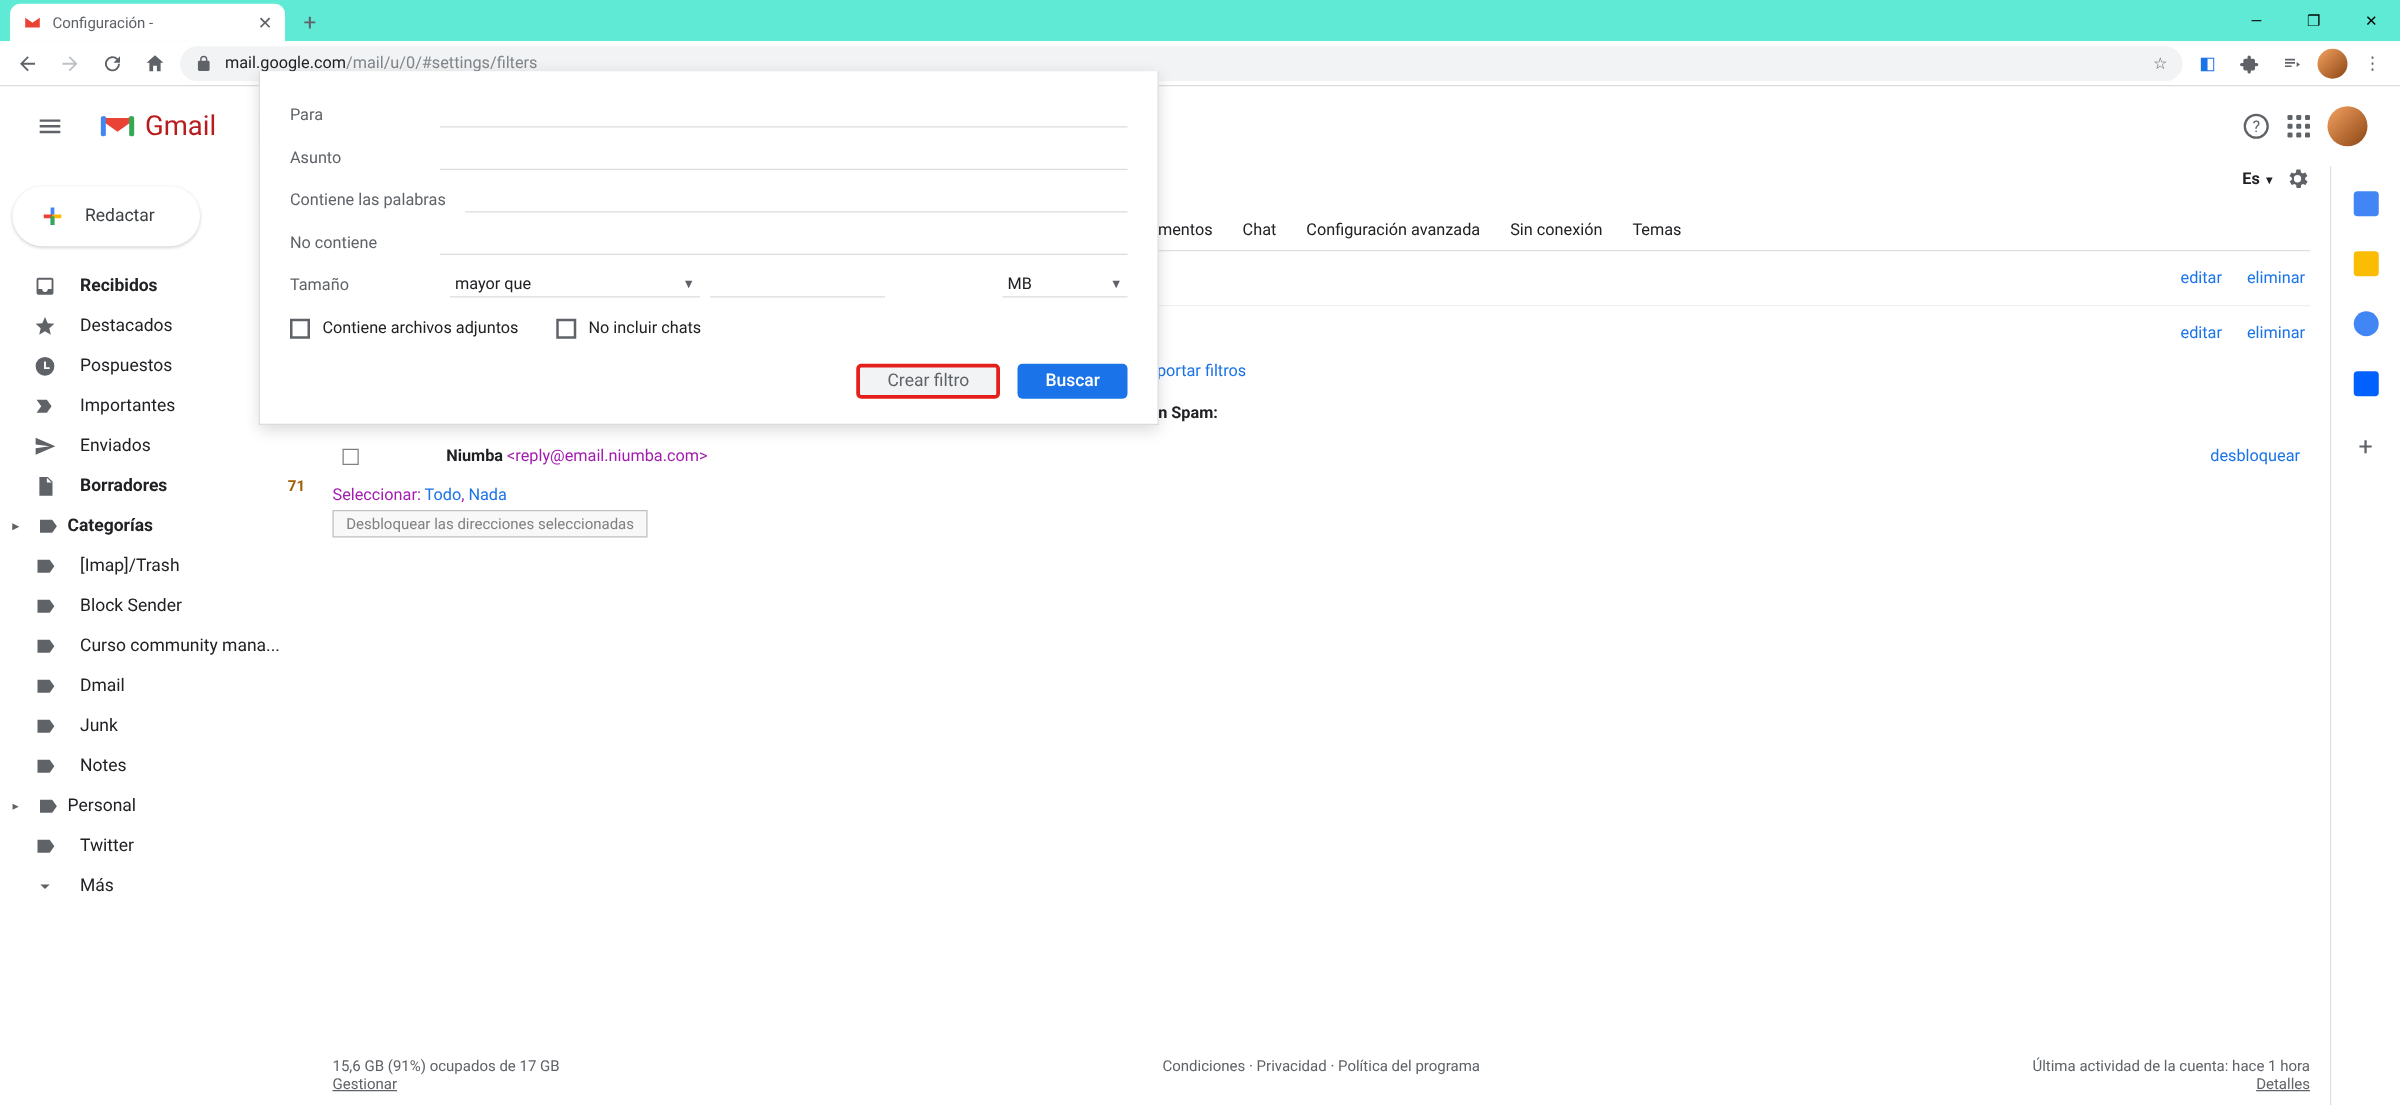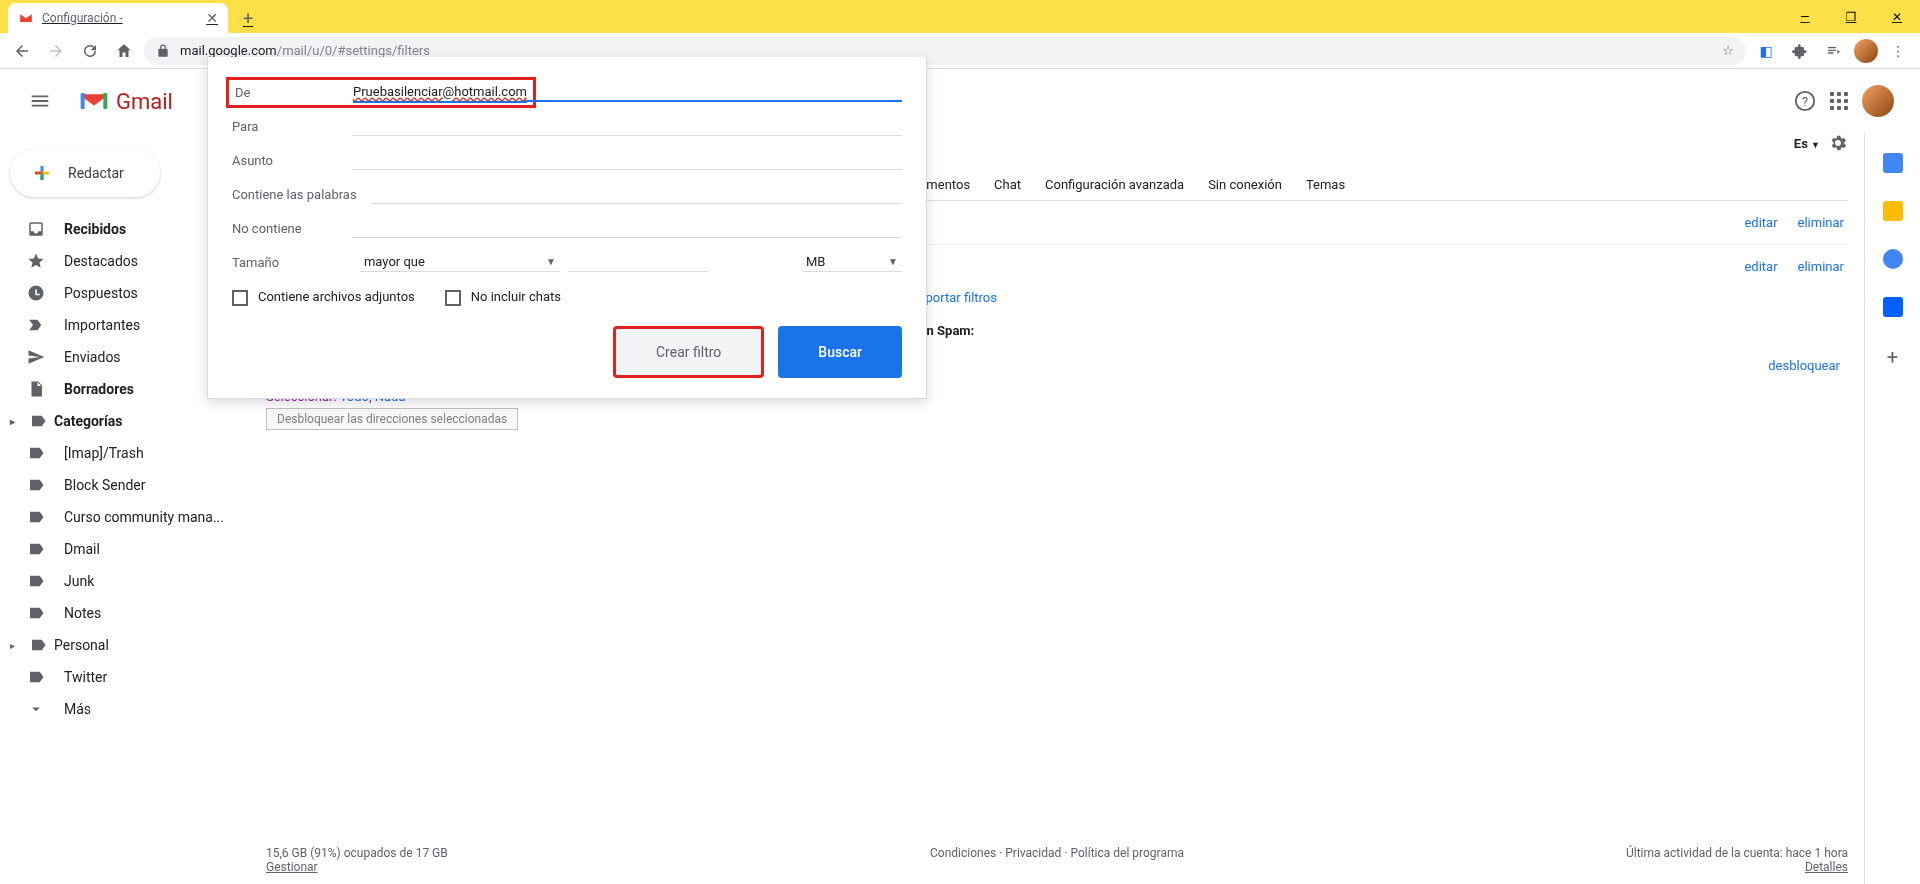--- a/index.html
+++ b/index.html
@@ -1,19 +1,19 @@
 <!DOCTYPE html>
 <html><head>
 <meta charset="utf-8">
 <style>
 * { margin:0; padding:0; box-sizing:border-box; font-family:"Segoe UI", Roboto, Arial, sans-serif; }
 body { background:#fff; width:1920px; height:884px; overflow:hidden; font-size:14px; color:#202124; }
 
 
-.browser-top { height:33px; background:#fde047; display:flex; align-items:flex-end;text-decoration:underline; }
+.browser-top { height:33px; background:#5eead4; display:flex; align-items:flex-end; }
 .tab { width:220px; height:30px; background:#fff; border-radius:8px 8px 0 0; margin-left:8px; display:flex; align-items:center; padding:0 10px; gap:8px; font-size:12px; color:#5f6368; }
 .tab-favm { width:16px; height:16px; display:flex; align-items:center; justify-content:center; }
 .tab-close { margin-left:auto; font-size:14px; color:#5f6368; cursor:pointer; }
 .newtab { width:28px; height:28px; display:flex; align-items:center; justify-content:center; color:#5f6368; font-size:18px; margin-left:6px; margin-bottom:1px; }
 .win-controls { margin-left:auto; display:flex; height:33px; }
 .win-controls div { width:46px; display:flex; align-items:center; justify-content:center; color:#000; font-size:12px; }
 
 .addr-bar { height:36px; background:#fff; border-bottom:1px solid #dadce0; display:flex; align-items:center; padding:0 8px; gap:6px; }
 .nav-ic { width:28px; height:28px; display:flex; align-items:center; justify-content:center; color:#5f6368; border-radius:50%; }
 .nav-ic.disabled { color:#bdc1c6; }
@@ -79,21 +79,21 @@
 .p-row .fld { flex:1; border-bottom:1px solid #dadce0; padding:2px 0; font-size:13px; color:#202124; min-height:20px; }
 .p-row.active .fld { border-bottom:2px solid #1a73e8; }
 .size-row { gap:8px; }
 .sel { flex:0 0 200px; border-bottom:1px solid #dadce0; display:flex; align-items:center; justify-content:space-between; padding:2px 4px; color:#202124; }
 .sel .dd { font-size:10px; color:#5f6368; }
 .sel.narrow { flex:0 0 100px; margin-left:auto; }
 .sel.empty { flex:0 0 140px; }
 .chk-row { padding-top:10px; display:flex; gap:30px; align-items:center; font-size:13px; color:#202124; }
 .chk { width:16px; height:16px; border:2px solid #5f6368; margin-right:10px; display:inline-block; vertical-align:middle; }
 .btn-row { display:flex; justify-content:flex-end; gap:14px; padding-top:20px; }
-.btn { height:52px; padding:0 40px; border-radius:4px; font-size:14px; display:flex; align-items:center; justify-content:center; cursor:pointer; }
+.btn { height:28px; padding:0 22px; border-radius:4px; font-size:14px; display:flex; align-items:center; justify-content:center; cursor:pointer; }
 .btn.grey { background:#f1f3f4; color:#5f6368; border:3px solid #e4201c; }
 .btn.blue { background:#1a73e8; color:#fff; font-weight:500; }
 .hl-red { border:3px solid #e4201c; padding:2px 6px; margin:-2px -6px; }
 
 
 .right-rail { width:56px; border-left:1px solid #e0e0e0; display:flex; flex-direction:column; align-items:center; padding-top:20px; gap:28px; }
 .rail-ic { width:20px; height:20px; border-radius:3px; }
 
 svg { display:block; }
 </style>
@@ -186,27 +186,20 @@
     <div class="search-box">
       <span>
           <svg width="20" height="20" viewBox="0 0 24 24">
             <path fill="#5f6368" d="M15.5 14h-.8l-.3-.3a6.5 6.5 0 10-.7.7l.3.3v.8l5 5 1.5-1.5zm-6 0a4.5 4.5 0 110-9 4.5 4.5 0 010 9z"></path>
           </svg>
         </span>
       <input placeholder="Buscar correo" style="">
     </div>
 
     <div class="popup">
-      <div class="p-row active">
-        <span class="hl-red" style="display:flex;width:310px;align-items:center">
-          <span class="lbl">De</span>
-          <span class="fld" style="text-decoration:underline;text-decoration-color:#d93025;text-decoration-style:wavy">Pruebasilenciar@hotmail.com</span>
-        </span>
-        <span class="fld" style="margin-left:-6px"></span>
-      </div>
       <div class="p-row">
         <span class="lbl">Para</span>
         <span class="fld"></span>
       </div>
       <div class="p-row">
         <span class="lbl">Asunto</span>
         <span class="fld"></span>
       </div>
       <div class="p-row">
         <span class="lbl" style="width:140px">Contiene las palabras</span>

